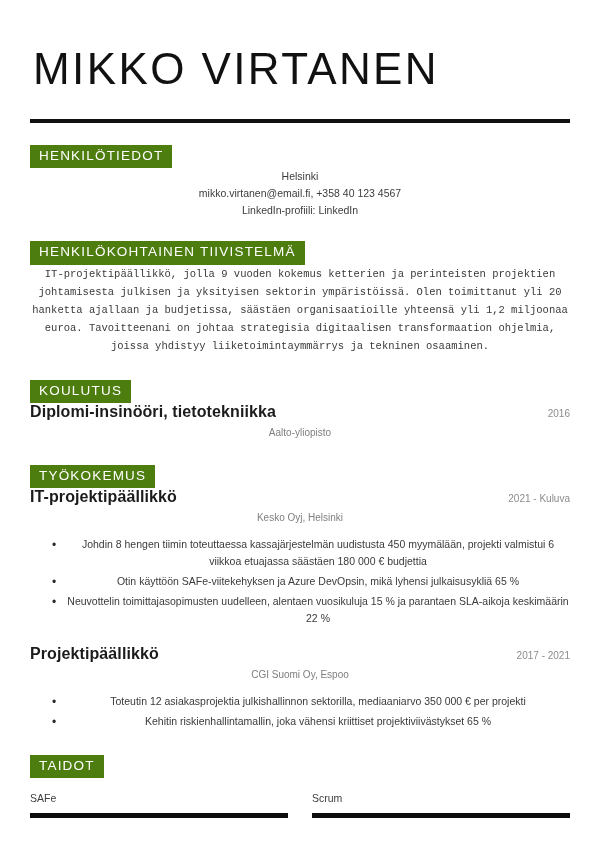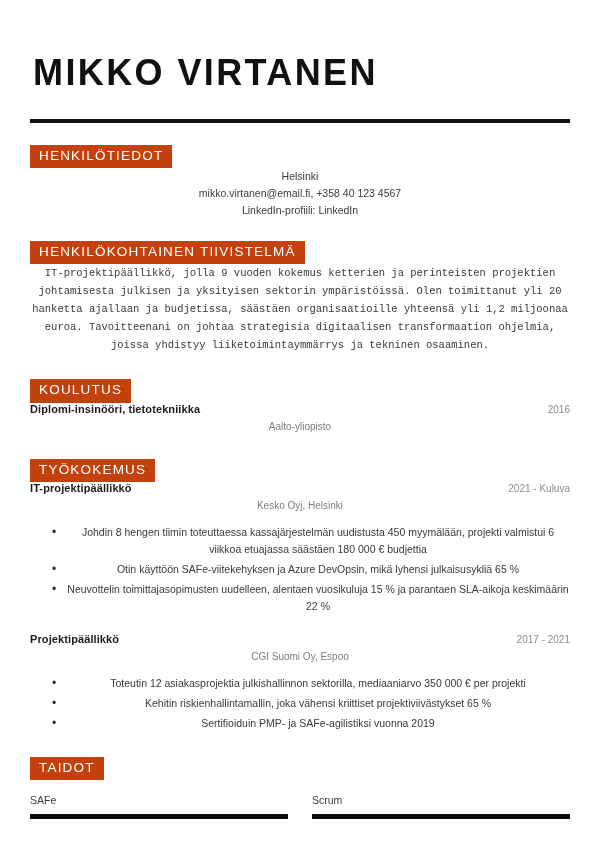--- a/index.html
+++ b/index.html
@@ -19,39 +19,39 @@
     height: 848px;
     box-sizing: border-box;
     padding: 38px 30px 20px 30px;
     background: #ffffff;
     position: relative;
     overflow: hidden;
   }
 
   
   .name {
-    font-size: 36px;
-    font-weight: 700;
+    font-size: 44px;
+    font-weight: 400;
     letter-spacing: 2.4px;
     color: #111111;
     line-height: 1.05;
-    margin: 16px 0 0 3px;
+    margin: 8px 0 0 3px;
     white-space: nowrap;
   }
   .name-rule {
     height: 4px;
     background: #111111;
     margin-top: 27px;
     margin-bottom: 22px;
   }
 
   
   .section-title {
     display: inline-block;
-    background: #c2410c;
+    background: #4d7c0f;
     color: #ffffff;
     font-size: 13.5px;
     font-weight: 500;
     letter-spacing: 1.2px;
     padding: 4px 9px 5px 9px;
     line-height: 1.05;
   }
 
   .section {
     margin-bottom: 0;
@@ -76,21 +76,21 @@
     font-family: Liberation Mono, monospace;
   }
 
   
   .entry-head {
     display: flex;
     justify-content: space-between;
     align-items: baseline;
   }
   .entry-title {
-    font-size: 11px;
+    font-size: 16px;
     font-weight: bold;
     color: #1b1b1b;
     letter-spacing: 0.1px;
   }
   .entry-date {
     font-size: 10px;
     color: #8c8c8c;
     white-space: nowrap;
     padding-left: 14px;
   }
@@ -222,21 +222,20 @@
 
       <div class="entry">
         <div class="entry-head">
           <div class="entry-title">Projektipäällikkö</div>
           <div class="entry-date">2017 - 2021</div>
         </div>
         <div class="entry-sub">CGI Suomi Oy, Espoo</div>
         <ul class="bullets">
           <li>Toteutin 12 asiakasprojektia julkishallinnon sektorilla, mediaaniarvo 350 000 € per projekti</li>
           <li>Kehitin riskienhallintamallin, joka vähensi kriittiset projektiviivästykset 65 %</li>
-          <li>Sertifioiduin PMP- ja SAFe-agilistiksi vuonna 2019</li>
         </ul>
       </div>
 
     </div>
   </div>
 
   <div class="gap-md"></div>
 
   <div class="section">
     <div class="section-title">TAIDOT</div>

